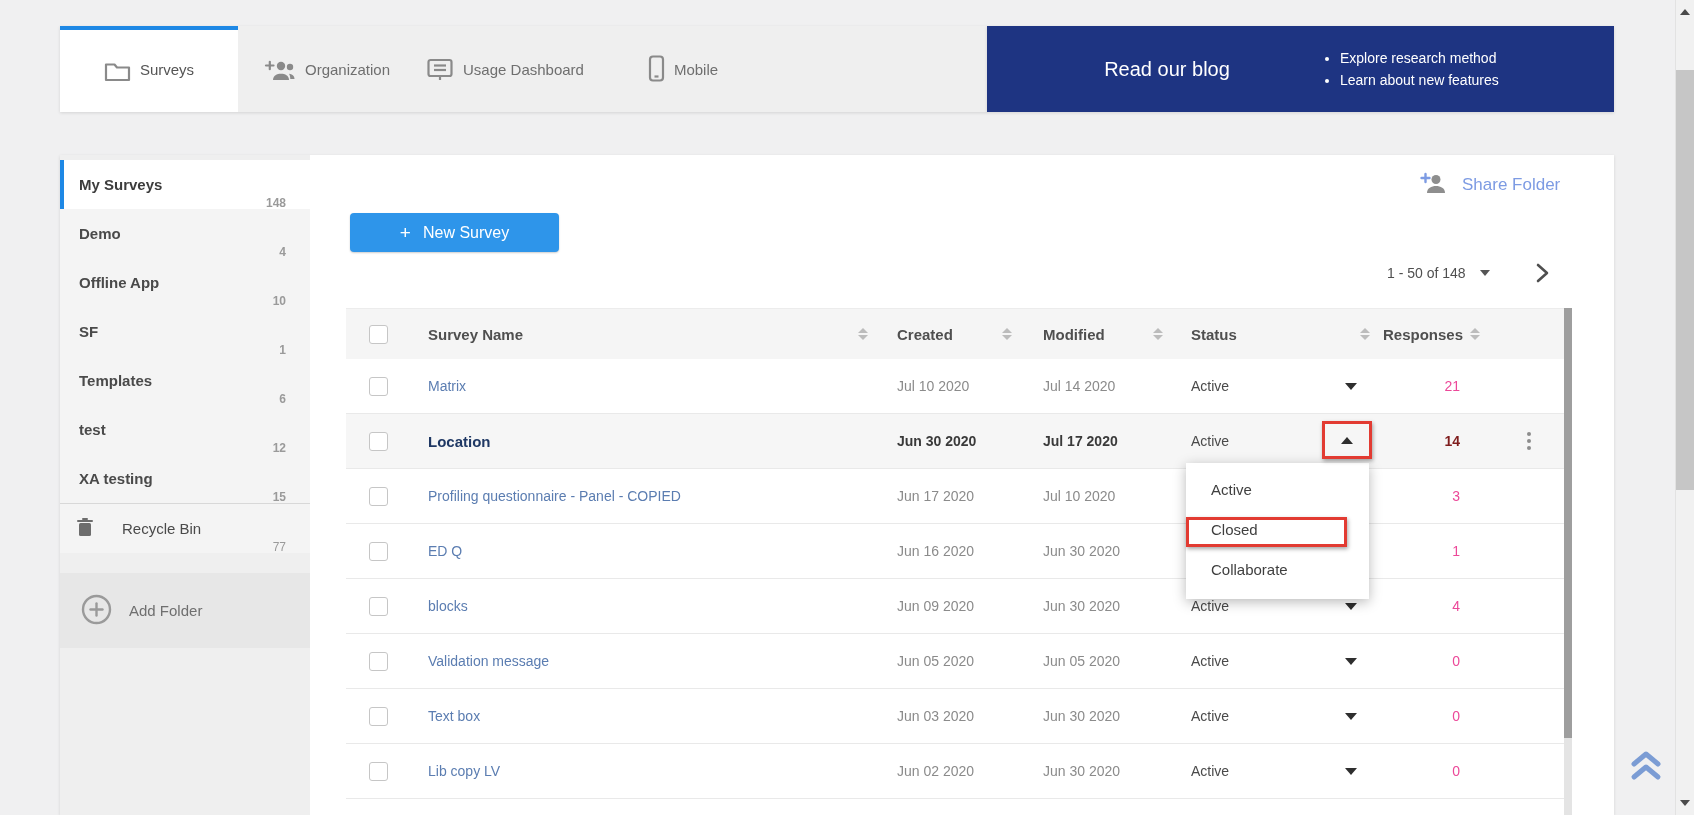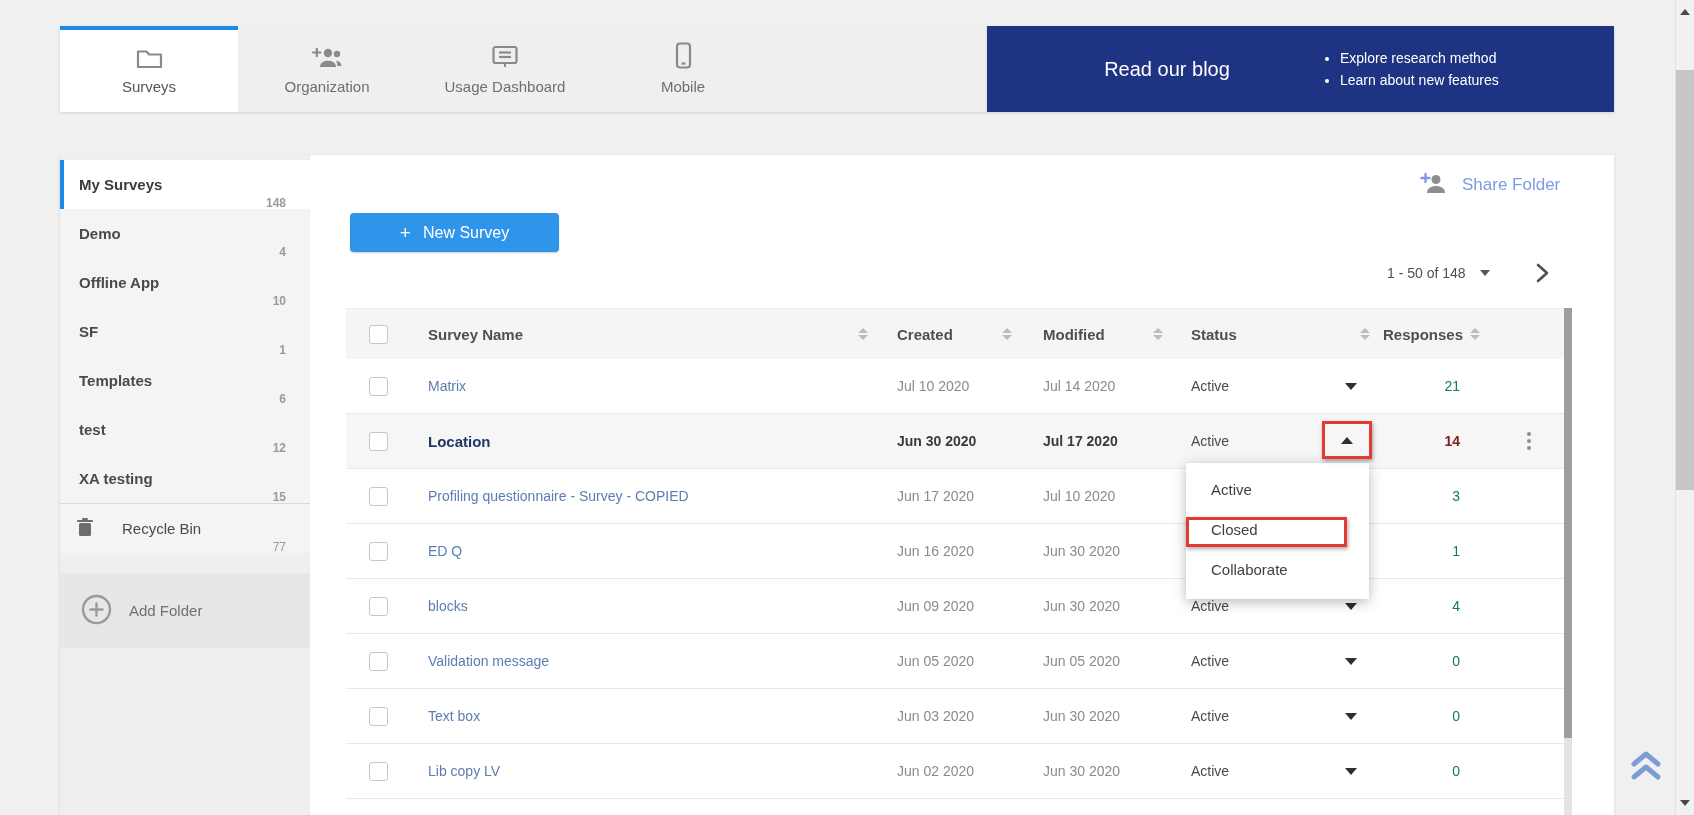--- a/index.html
+++ b/index.html
@@ -13,21 +13,21 @@
   }
 
   
   .topnav {
     position:absolute; left:60px; top:26px; width:927px; height:86px;
     background:#efefef; display:flex;
     box-shadow: 0 1px 3px rgba(0,0,0,.12);
   }
   .tab {
     width:178px; height:100%; position:relative; cursor:pointer;
-    display:flex; flex-direction:column; align-items:center; justify-content:center; gap:9px;
+    display:flex; flex-direction:row; align-items:center; justify-content:center; gap:9px;
     color:#6f6f6f; font-size:15px;
   }
   .tab.active { background:#fff; color:#555; }
   .tab.active::before { content:""; position:absolute; left:0; top:0; right:0; height:4px; background:#1e88e5; }
   .tab-icon { height:26px; display:flex; align-items:flex-end; }
 
   
   .banner {
     position:absolute; left:987px; top:26px; width:627px; height:86px;
     background:#1e3482; color:#fff; display:flex; align-items:center; cursor:pointer;
@@ -115,21 +115,21 @@
   .trow.selected .survey-link { color:#1f3864; font-weight:bold; font-size:15px; }
   .c-created { padding-left:17px; color:#8b8b8b; }
   .c-modified { padding-left:23px; color:#8b8b8b; }
   .trow.selected .c-created, .trow.selected .c-modified { color:#3a3a3a; font-weight:bold; }
   .c-status { padding:0 18px 0 21px; display:flex; align-items:center; justify-content:space-between; color:#4a4a4a; }
   .caret-down {
     width:0; height:0; cursor:pointer;
     border-left:6px solid transparent; border-right:6px solid transparent; border-top:7px solid #2e2e2e;
   }
   .trow.selected .caret-down { visibility:hidden; }
-  .c-resp { text-align:right; padding-right:30px; color:#0f766e; }
+  .c-resp { text-align:right; padding-right:30px; color:#ec4899; }
   .trow.selected .c-resp { color:#7f1d1d; font-weight:bold; }
   .c-kebab { display:flex; justify-content:center; }
   .kebab { display:none; flex-direction:column; gap:3px; cursor:pointer; padding:4px; }
   .kebab i { width:4px; height:4px; border-radius:50%; background:#8d8d8d; }
   .trow.selected .kebab { display:flex; }
 
   
   .table-scrollbar { position:absolute; left:1504px; top:153px; width:8px; height:507px; background:#e4e4e4; }
   .table-scrollbar-thumb { position:absolute; top:0; left:0; width:100%; height:430px; background:#9e9e9e; }
 
@@ -396,21 +396,21 @@
               <i></i>
               <i></i>
             </span>
     </div>
   </div>
         <div class="trow">
     <div class="cell c-check">
       <span class="checkbox"></span>
     </div>
     <div class="cell c-name">
-      <a class="survey-link">Profiling questionnaire - Survey - COPIED</a>
+      <a class="survey-link">Profiling questionnaire - Panel - COPIED</a>
     </div>
     <div class="cell c-created">Jun 17 2020</div>
     <div class="cell c-modified">Jul 10 2020</div>
     <div class="cell c-status">
       <span class="status-text">Active</span>
       <span class="caret-down"></span>
     </div>
     <div class="cell c-resp">3</div>
     <div class="cell c-kebab">
       

